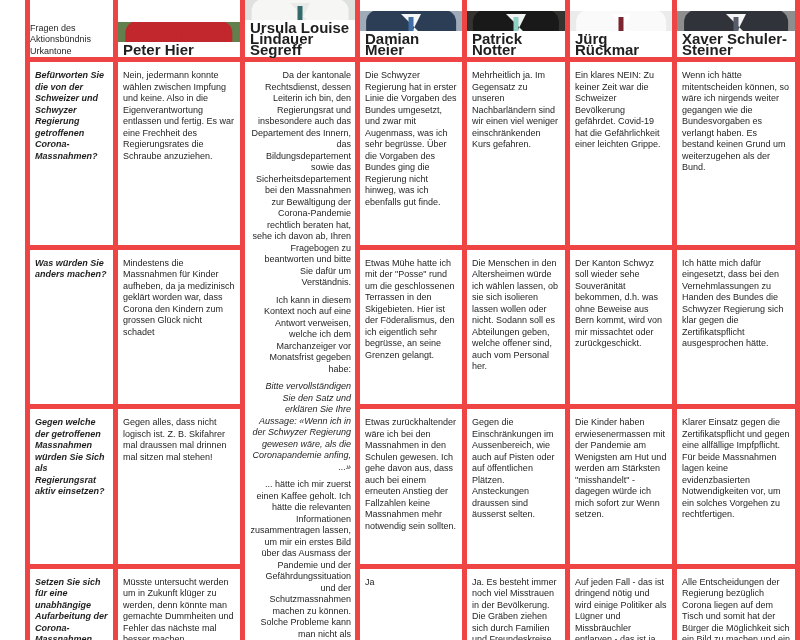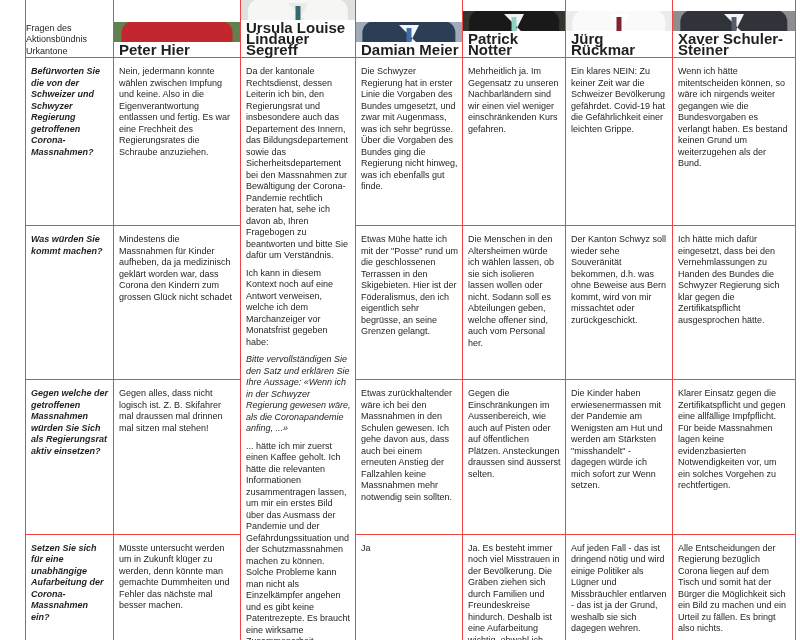--- a/index.html
+++ b/index.html
@@ -14,21 +14,21 @@
   }
   table.grid {
     position: absolute;
     left: 25px;
     top: 0;
     width: 770px;
     border-collapse: collapse;
     table-layout: fixed;
   }
   td {
-    border: 1px solid #ef4444;
+    border: 5px solid #ef4444;
     vertical-align: top;
     padding: 8px 4px 2px 5px;
     font-size: 9px;
     line-height: 11.5px;
     word-wrap: break-word;
   }
   tr.header-row td { border-top: none; padding: 0; height: 37px; vertical-align: bottom; }
   td.corner-cell { padding: 2px 4px 2px 5px; font-weight: normal; }
   .photo {
     position: relative;
@@ -62,21 +62,21 @@
   .cand-name {
     font-weight: bold;
     font-size: 15px;
     line-height: 11px;
     padding: 2px 3px 2px 5px;
   }
   td.q-cell {
     font-weight: bold;
     font-style: italic;
   }
-  td.a-cell p { margin: 0 0 6px 0; }
+  td.a-cell p { margin: 0 0 6px 0; text-align: right; }
   td.a-cell p:last-child { margin-bottom: 0; }
   p.quote { font-style: italic; }
 </style>
 </head>
 <body>
 
 <div class="page">
   <table class="grid">
     <colgroup>
       <col style="width:88px">
@@ -156,21 +156,21 @@
         <p class="quote">Bitte vervollständigen Sie den Satz und erklären Sie Ihre Aussage: «Wenn ich in der Schwyzer Regierung gewesen wäre, als die Coronapandemie anfing, ...»</p>
         <p>... hätte ich mir zuerst einen Kaffee geholt. Ich hätte die relevanten Informationen zusammentragen lassen, um mir ein erstes Bild über das Ausmass der Pandemie und der Gefährdungssituation und der Schutzmassnahmen machen zu können. Solche Probleme kann man nicht als Einzelkämpfer angehen und es gibt keine Patentrezepte. Es braucht eine wirksame Zusammenarbeit zwischen allen Akteuren von Bund, Kantonen und Gemeinden. Wichtig ist auch eine gute Kommunikation. Aus den Erfahrungen kann man lernen.</p>
       </td>
       <td class="a-cell">Die Schwyzer Regierung hat in erster Linie die Vorgaben des Bundes umgesetzt, und zwar mit Augenmass, was ich sehr begrüsse. Über die Vorgaben des Bundes ging die Regierung nicht hinweg, was ich ebenfalls gut finde.</td>
       <td class="a-cell">Mehrheitlich ja. Im Gegensatz zu unseren Nachbarländern sind wir einen viel weniger einschränkenden Kurs gefahren.</td>
       <td class="a-cell">Ein klares NEIN: Zu keiner Zeit war die Schweizer Bevölkerung gefährdet. Covid-19 hat die Gefährlichkeit einer leichten Grippe.</td>
       <td class="a-cell">Wenn ich hätte mitentscheiden können, so wäre ich nirgends weiter gegangen wie die Bundesvorgaben es verlangt haben. Es bestand keinen Grund um weiterzugehen als der Bund.</td>
     </tr>
 
     <tr>
-      <td class="q-cell" style="height:110px">Was würden Sie kommt machen?</td>
+      <td class="q-cell" style="height:110px">Was würden Sie anders machen?</td>
       <td class="a-cell">Mindestens die Massnahmen für Kinder aufheben, da ja medizinisch geklärt worden war, dass Corona den Kindern zum grossen Glück nicht schadet</td>
       <td class="a-cell">Etwas Mühe hatte ich mit der "Posse" rund um die geschlossenen Terrassen in den Skigebieten. Hier ist der Föderalismus, den ich eigentlich sehr begrüsse, an seine Grenzen gelangt.</td>
       <td class="a-cell">Die Menschen in den Altersheimen würde ich wählen lassen, ob sie sich isolieren lassen wollen oder nicht. Sodann soll es Abteilungen geben, welche offener sind, auch vom Personal her.</td>
       <td class="a-cell">Der Kanton Schwyz soll wieder sehe Souveränität bekommen, d.h. was ohne Beweise aus Bern kommt, wird von mir missachtet oder zurückgeschickt.</td>
       <td class="a-cell">Ich hätte mich dafür eingesetzt, dass bei den Vernehmlassungen zu Handen des Bundes die Schwyzer Regierung sich klar gegen die Zertifikatspflicht ausgesprochen hätte.</td>
     </tr>
 
     <tr>
       <td class="q-cell" style="height:113px">Gegen welche der getroffenen Massnahmen würden Sie Sich als Regierungsrat aktiv einsetzen?</td>
       <td class="a-cell">Gegen alles, dass nicht logisch ist. Z. B. Skifahrer mal draussen mal drinnen mal sitzen mal stehen!</td>

